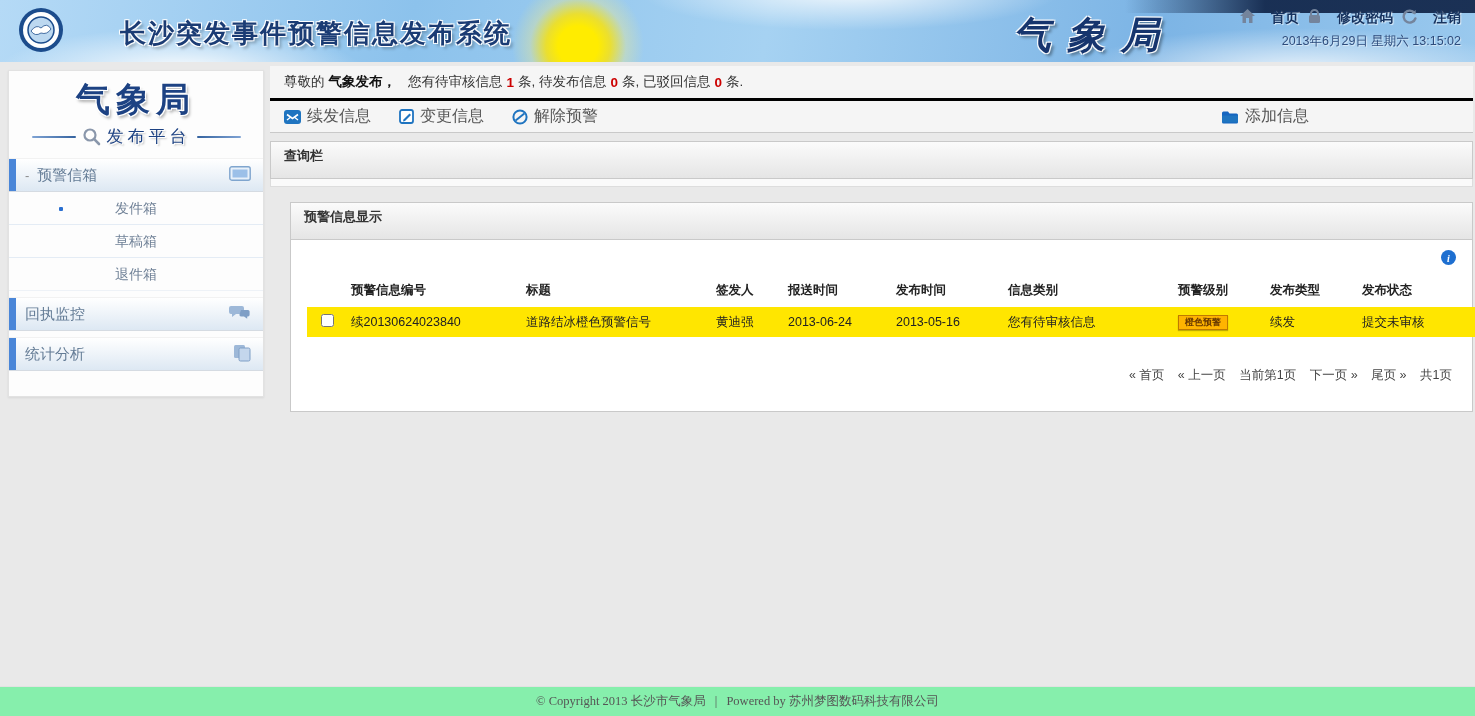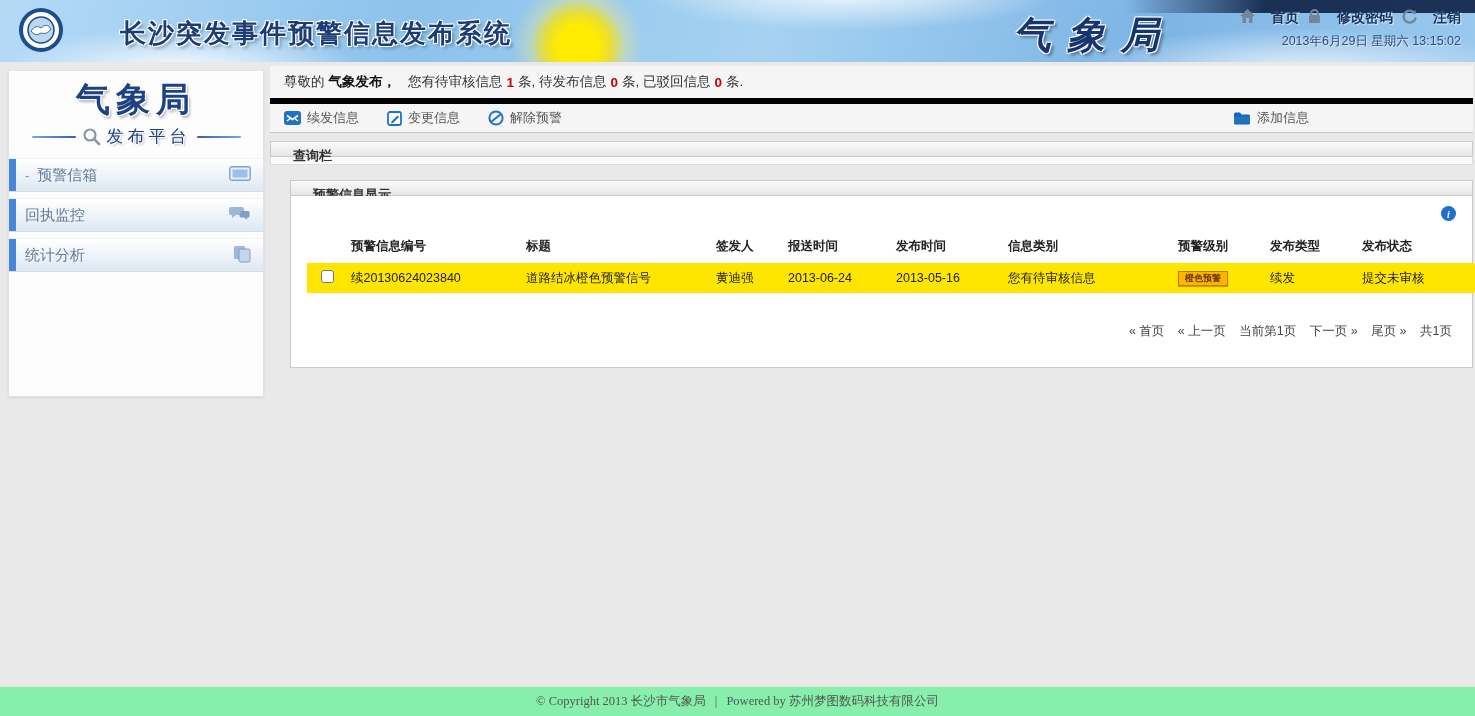--- a/index.html
+++ b/index.html
@@ -92,26 +92,26 @@
     position:absolute; left:50px; top:15px; width:4px; height:4px; background:#2a6fd0; border-radius:1px;
   }
 
   
   .main { position:absolute; left:270px; top:66px; width:1203px; }
   .main-top { background:#f5f5f5; border-bottom:1px solid #c9c9c9; }
   .welcome { height:32px; display:flex; align-items:center; padding-left:14px; font-size:13.5px; color:#333; gap:4px; }
   .welcome .user { font-weight:bold; color:#111; margin-right:8px; }
   .welcome .num { color:#cc0000; font-weight:bold; }
   .toolbar { height:34px; display:flex; align-items:center; padding:0 14px; gap:28px;
-    border-top:6px solid #000000; font-size:13px; color:#555; }
+    border-top:3px solid #000000; font-size:16px; color:#555; }
   .tool-btn { display:flex; align-items:center; gap:6px; cursor:pointer; }
   .tool-btn.add { margin-left:auto; margin-right:150px; }
 
   .panel-header {
-    height:16px; line-height:27px; padding:0 22px;
+    height:38px; line-height:27px; padding:0 13px;
     font-size:13px; font-weight:bold; color:#333;
     background:linear-gradient(#fbfbfb,#e5e5e5);
     border:1px solid #c9c9c9;
   }
   .query-panel { margin-top:8px; }
   .query-body { height:8px; background:#fafafa; border:1px solid #ddd; border-top:none; }
 
   .table-panel { margin-top:15px;margin-left:20px; }
   .table-body {
     position:relative; background:#fff; border:1px solid #c9c9c9; border-top:none;
@@ -199,20 +199,32 @@
     <span class="indicator">-</span>
     <span>预警信箱</span>
     <span class="mi-icon">
       <svg width="22" height="15" viewBox="0 0 22 15">
           <rect x="0.8" y="0.8" width="20.4" height="13.4" rx="2" fill="#e8f1fa" stroke="#7fa5ce" stroke-width="1.4"></rect>
           <rect x="3.5" y="3.5" width="15" height="8" fill="#9cc0e8"></rect>
         </svg>
     </span>
   </div>
 
+  <div class="submenu">
+    <div class="submenu-item">
+      <span class="bullet"></span>
+      <span>发件箱</span>
+    </div>
+    <div class="submenu-item">
+      <span>草稿箱</span>
+    </div>
+    <div class="submenu-item">
+      <span>退件箱</span>
+    </div>
+  </div>
 
   <div class="menu-item">
     <span class="bar"></span>
     <span>回执监控</span>
     <span class="mi-icon">
       <svg width="22" height="17" viewBox="0 0 22 17">
           <path d="M2 2 h11 a2 2 0 0 1 2 2 v4 a2 2 0 0 1 -2 2 h-6 l-4 3 v-3 h-1 a2 2 0 0 1 -2 -2 v-4 a2 2 0 0 1 2 -2 z" fill="#9db8d8"></path>
           <path d="M12 6 h7 a1.6 1.6 0 0 1 1.6 1.6 v3.2 a1.6 1.6 0 0 1 -1.6 1.6 h-0.8 v2.4 l-3.2 -2.4 h-3 a1.6 1.6 0 0 1 -1.6 -1.6 z" fill="#7f9fc6"></path>
         </svg>
     </span>

